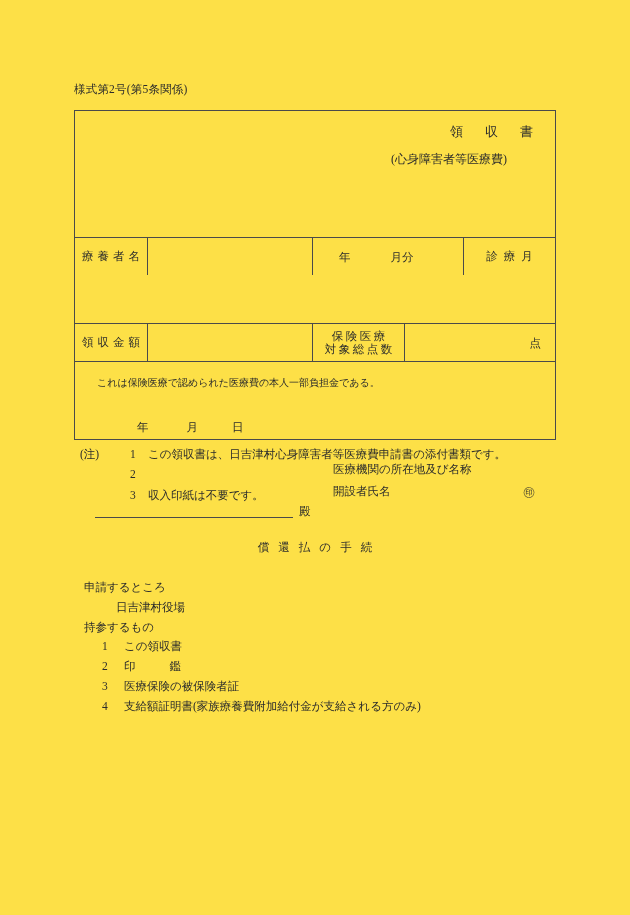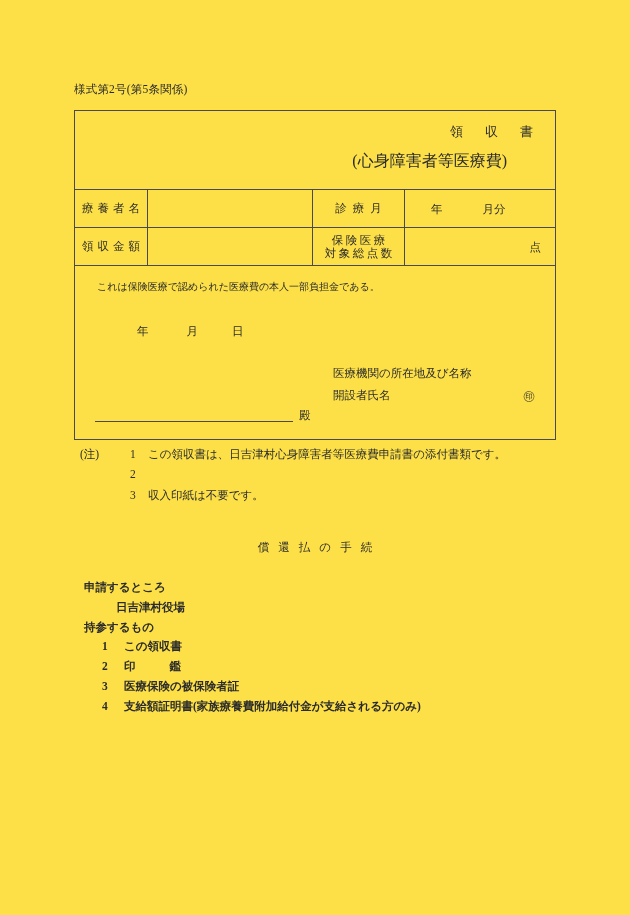--- a/index.html
+++ b/index.html
@@ -55,30 +55,31 @@
     text-align: right;
     font-size: 13px;
     letter-spacing: 22px;
     text-indent: 22px;
     white-space: nowrap;
   }
   .doc-subtitle {
     position: absolute;
     right: 48px;
     top: 40px;
-    font-size: 16px;
+    font-size: 12px;
     white-space: nowrap;
   }
 
   
   .grid-row {
     display: flex;
     border-top: 1px solid #4a4a4a;
     height: 38px;
     box-sizing: border-box;
+    margin-top: 48px;
   }
   .cell {
     box-sizing: border-box;
     display: flex;
     align-items: center;
     font-size: 11.5px;
   }
   .cell.label-a {
     width: 72px;
     justify-content: center;
@@ -231,21 +232,20 @@
     letter-spacing: 9px;
     text-indent: 9px;
     white-space: nowrap;
   }
   .proc-body {
     position: absolute;
     left: 84px;
     top: 578px;
     font-size: 11.5px;
     line-height: 1.72;
-    font-weight: bold;
   }
   .proc-head-item { white-space: nowrap; }
   .proc-sub {
     padding-left: 32px;
     white-space: nowrap;
   }
   .proc-list {
     padding-left: 18px;
   }
   .proc-li {
@@ -268,25 +268,25 @@
   <div class="receipt-box">
 
     <div class="title-band">
       <div class="doc-title">領収書</div>
       <div class="doc-subtitle">(心身障害者等医療費)</div>
     </div>
 
     <div class="grid-row">
       <div class="cell label-a">療養者名</div>
       <div class="cell value-a"></div>
+      <div class="cell value-b">
+        <span class="ym"><span>年</span><span class="gap"></span><span>月分</span></span>
+      </div>
       <div class="cell label-b">
         <span class="sp">診療月</span>
-      </div>
-      <div class="cell value-b">
-        <span class="ym"><span>年</span><span class="gap"></span><span>月分</span></span>
       </div>
     </div>
 
     <div class="grid-row">
       <div class="cell label-a">領収金額</div>
       <div class="cell value-a"></div>
       <div class="cell label-b">
         <div class="two-line">
           <div>保険医療</div>
           <div>対象総点数</div>

